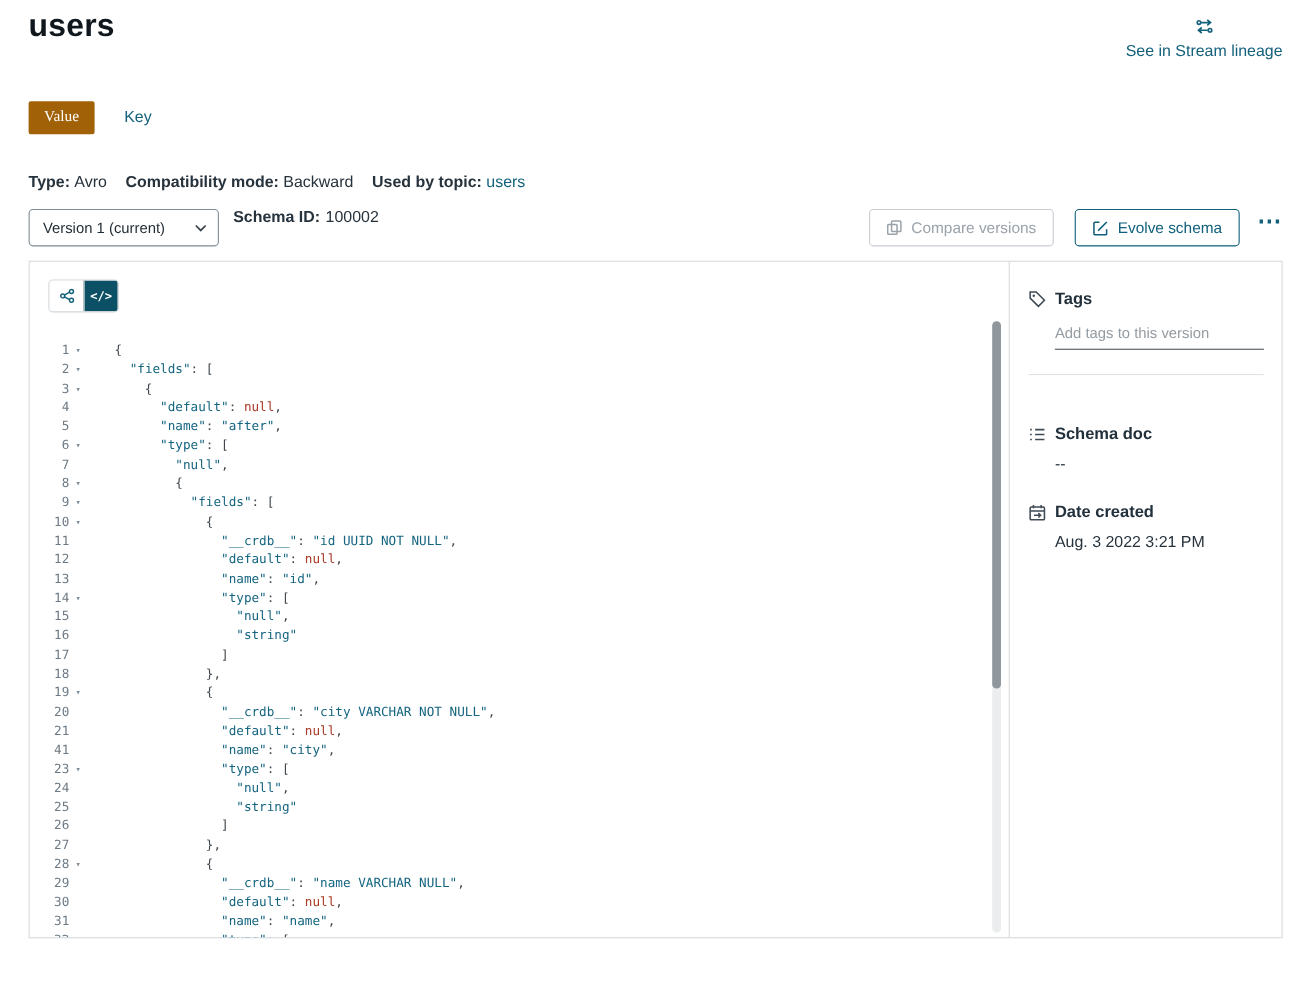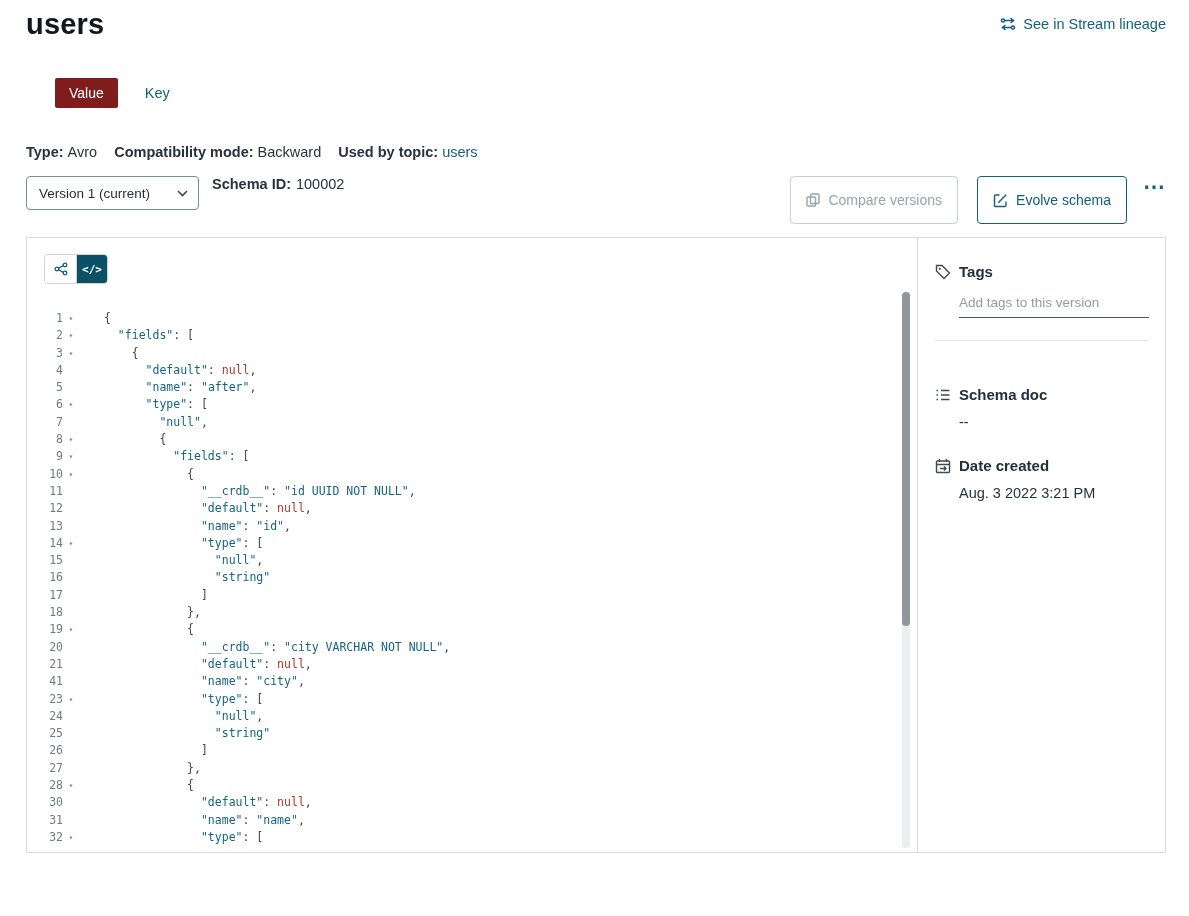--- a/index.html
+++ b/index.html
@@ -8,45 +8,45 @@
     background:#ffffff;
     font-family:"Liberation Sans", sans-serif;
     color:#26323c;
     overflow:hidden;
   }
   .page { padding:0 23px 0 26px; }
 
   
   .topbar { display:flex; justify-content:space-between; align-items:flex-start; padding-top:8px; }
   .page-title { font-size:29px; font-weight:700; color:#10181e; letter-spacing:.2px; }
-  .lineage-link { display:flex; align-items:center; gap:7px; color:#14617c; font-size:14.5px; margin-top:8px; cursor:pointer; font-weight:500; }
+  .lineage-link { display:flex; align-items:center; gap:7px; color:#14617c; font-size:14.5px; margin-top:8px; cursor:pointer; font-weight:500;flex-direction:column; }
 
   
   .tabs { display:flex; gap:30px; margin-top:49px; border-bottom:1px solid #d8dcdf; }
   .tab { padding-bottom:11px; font-size:14.5px; color:#14617c; cursor:pointer; border-bottom:3px solid transparent; margin-bottom:-1px; }
   .tab.active { color:#1c2b35; border-bottom-color:#16384a; }
 
   
   .toggle-row { margin-top:37px; display:flex; align-items:center; gap:27px; }
-  .btn-value { background:#7f1d1d; color:#fff; border:none; padding:7px 14px; font-size:14px; border-radius:2px; cursor:pointer; font-family:Liberation Sans, sans-serif;margin-left:29px; }
+  .btn-value { background:#a16207; color:#fff; border:none; padding:7px 14px; font-size:14px; border-radius:2px; cursor:pointer; font-family:Liberation Serif, serif; }
   .btn-key { color:#14617c; font-size:14.5px; background:none; border:none; cursor:pointer; font-family:inherit; }
 
   
   .meta-row { margin-top:36px; display:flex; gap:17px; font-size:14.5px; align-items:baseline; }
   .meta-row .lbl { font-weight:700; color:#26323c; margin-right:4px; }
   .meta-row .link { color:#14617c; cursor:pointer; }
 
   
   .toolbar { margin-top:16px; display:flex; align-items:flex-start; }
   .version-select { width:173px; height:34px; border:1px solid #7f8a92; border-radius:4px; background:#fff;
     display:flex; align-items:center; justify-content:space-between; padding:0 10px 0 12px; font-size:13.5px; color:#1f2a33; cursor:pointer; }
   .schemaid { margin-left:13px; font-size:14.5px; }
   .schemaid .lbl { font-weight:700; margin-right:5px; }
   .toolbar .spacer { flex:1; }
-  .btn-outline { height:48px; border-radius:4px; background:#fff; display:flex; gap:8px; align-items:center; padding:0 15px; font-size:14px; cursor:pointer; font-family:inherit; }
+  .btn-outline { height:34px; border-radius:4px; background:#fff; display:flex; gap:8px; align-items:center; padding:0 15px; font-size:14px; cursor:pointer; font-family:inherit; }
   .btn-compare { border:1px solid #c9ced3; color:#9aa2aa; cursor:default; }
   .btn-evolve { border:1px solid #11607b; color:#11607b; margin-left:19px; font-weight:500; }
   .more-btn { margin-left:16px; color:#14617c; font-size:22px; font-weight:700; background:none; border:none; cursor:pointer; line-height:1; letter-spacing:1px; font-family:inherit; }
 
   
   .content { margin-top:13px; display:flex; border:1px solid #d6dade; height:616px; }
   .code-panel { flex:1; border-right:1px solid #d6dade; position:relative; padding-top:16px; overflow:hidden; }
   .view-toggle { display:inline-flex; margin-left:17px; border:1px solid #cfd4d8; border-radius:4px; overflow:hidden; }
   .vt-btn { width:31px; height:28px; display:flex; align-items:center; justify-content:center; background:#fff; cursor:pointer; }
   .vt-btn + .vt-btn { border-left:1px solid #cfd4d8; }
@@ -304,20 +304,25 @@
             <span class="ln">27</span>
             <span class="ar"></span>
             <span class="ct">            <span class="tk-p">},</span></span>
           </div>
           <div class="cl">
             <span class="ln">28</span>
             <span class="ar">▾</span>
             <span class="ct">            <span class="tk-p">{</span></span>
           </div>
           <div class="cl">
+            <span class="ln">29</span>
+            <span class="ar"></span>
+            <span class="ct">              <span class="tk-s">"__crdb__"</span><span class="tk-p">: </span><span class="tk-s">"name VARCHAR NULL"</span><span class="tk-p">,</span></span>
+          </div>
+          <div class="cl">
             <span class="ln">30</span>
             <span class="ar"></span>
             <span class="ct">              <span class="tk-s">"default"</span><span class="tk-p">: </span><span class="tk-n">null</span><span class="tk-p">,</span></span>
           </div>
           <div class="cl">
             <span class="ln">31</span>
             <span class="ar"></span>
             <span class="ct">              <span class="tk-s">"name"</span><span class="tk-p">: </span><span class="tk-s">"name"</span><span class="tk-p">,</span></span>
           </div>
           <div class="cl">

